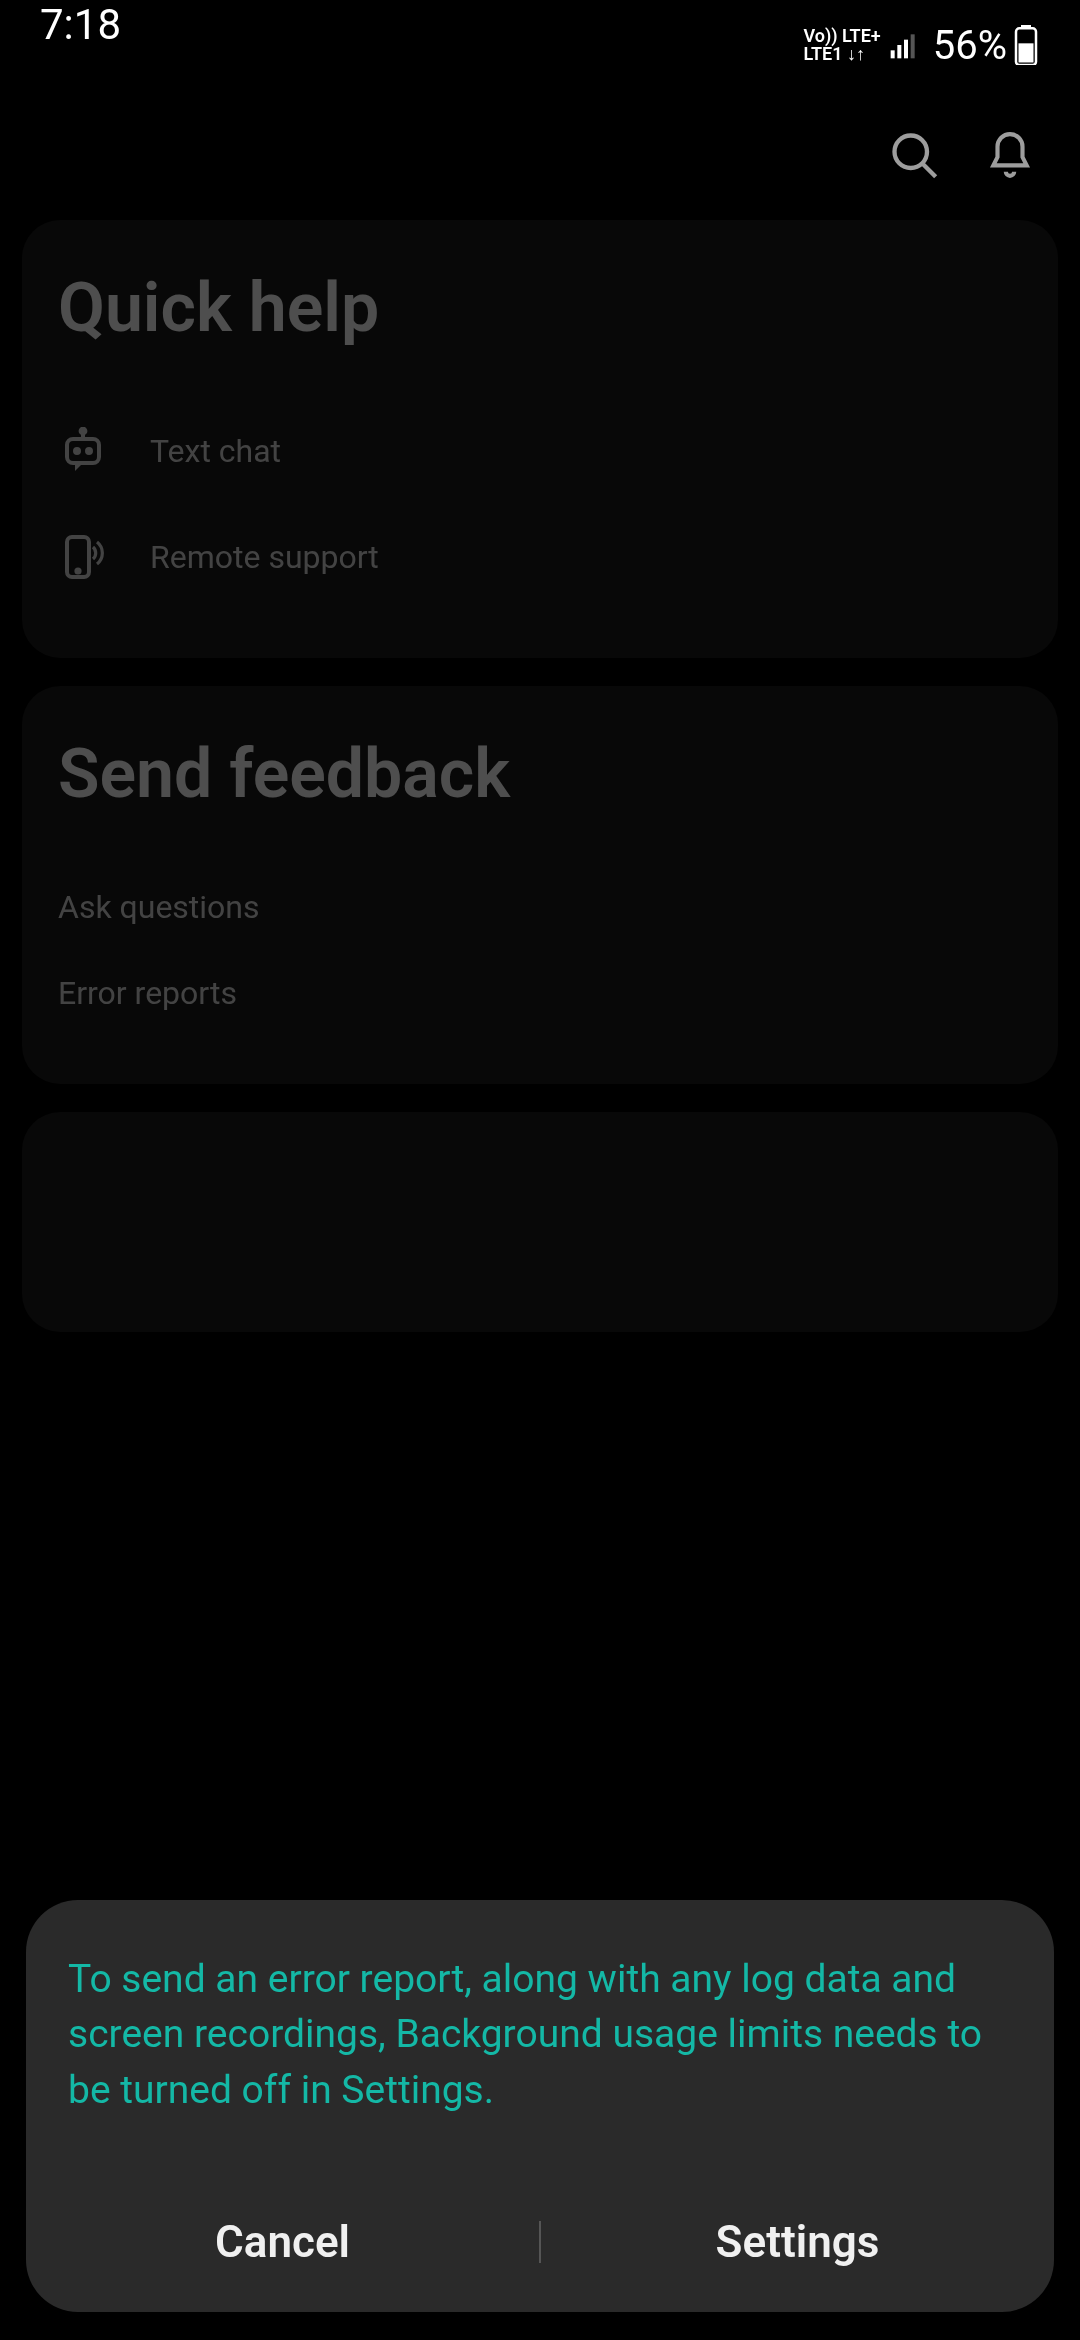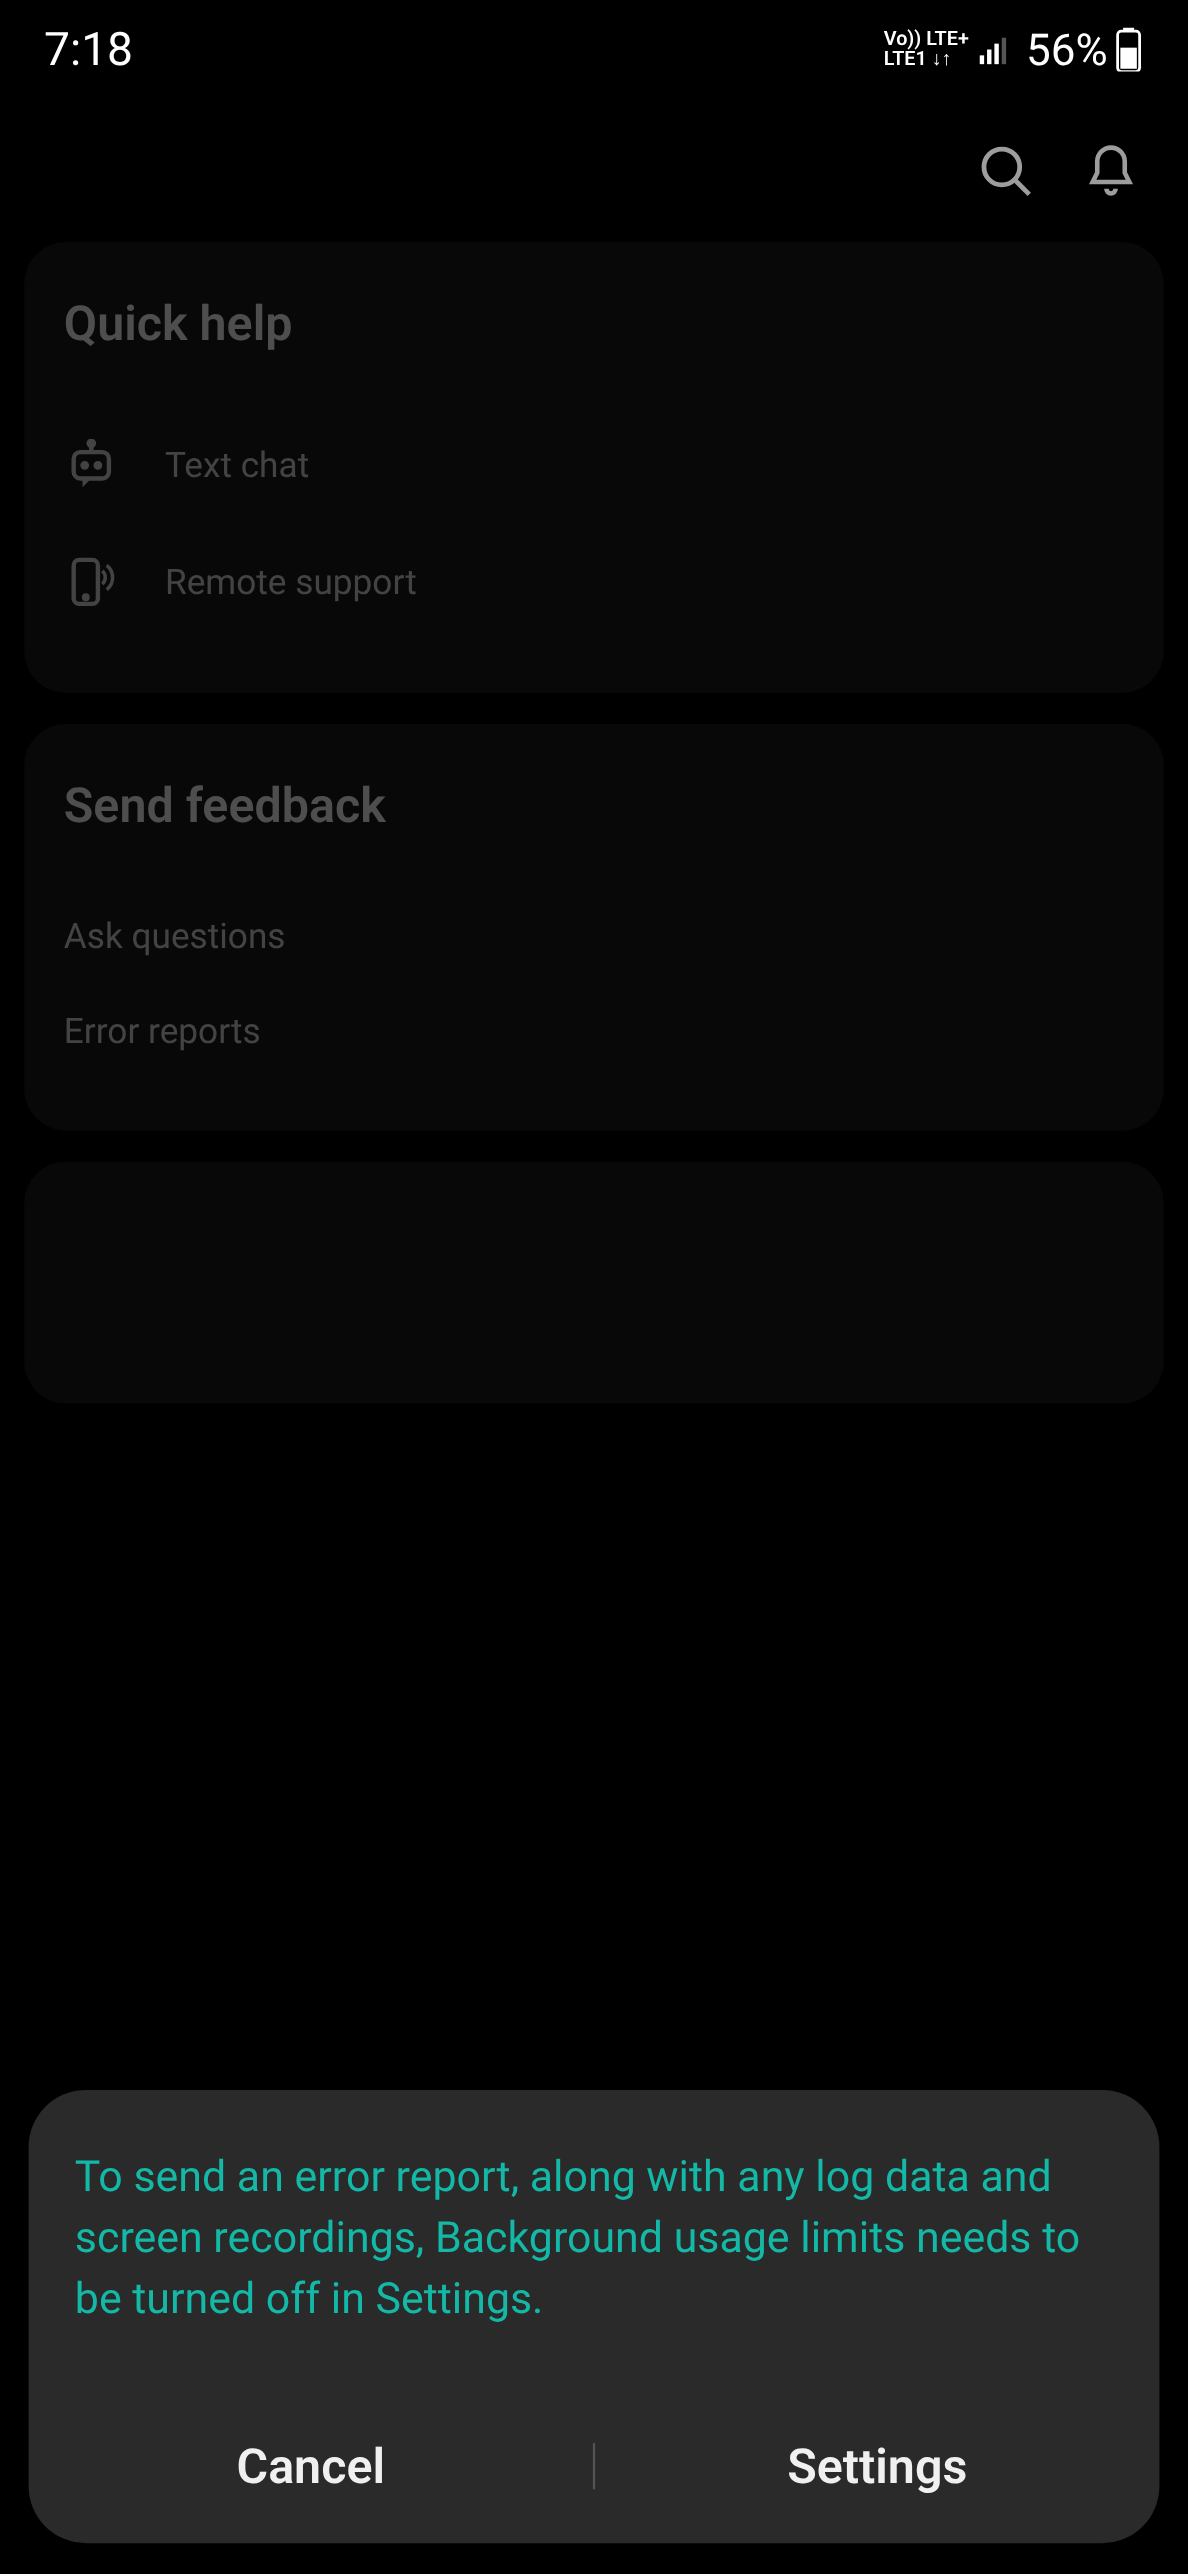--- a/index.html
+++ b/index.html
@@ -9,21 +9,20 @@
     font-family: -apple-system, BlinkMacSystemFont, "Segoe UI", Roboto, sans-serif;
     overflow: hidden;
     position: relative;
   }
 
   
   .status-bar {
     height: 90px;
     display: flex;
     justify-content: space-between;
-    align-items: center;
     padding: 0 40px;
     color: #ffffff;
   }
   .status-left { font-size: 42px; font-weight: 400; }
   .status-right { display: flex; align-items: center; gap: 7px; }
   .net-labels { font-size: 18px; line-height: 1; font-weight: 600; text-align: left; }
   .signal-icon { width: 32px; height: 32px; }
   .battery-pct { font-size: 40px; font-weight: 400; margin-left: 6px; }
   .battery-icon { width: 26px; height: 40px; position: relative; }
   .battery-icon svg { display: block; }
@@ -53,21 +52,21 @@
     opacity: 0.35;
   }
   .card {
     background: #171717;
     border-radius: 38px;
     padding: 48px 36px;
     margin-bottom: 28px;
   }
   .card-title {
     color: #e0e0e0;
-    font-size: 44px;
+    font-size: 68px;
     font-weight: 600;
     margin-bottom: 50px;
   }
   .list-item {
     display: flex;
     align-items: center;
     gap: 42px;
     padding: 28px 0;
     color: #c0c0c0;
     font-size: 32px;

